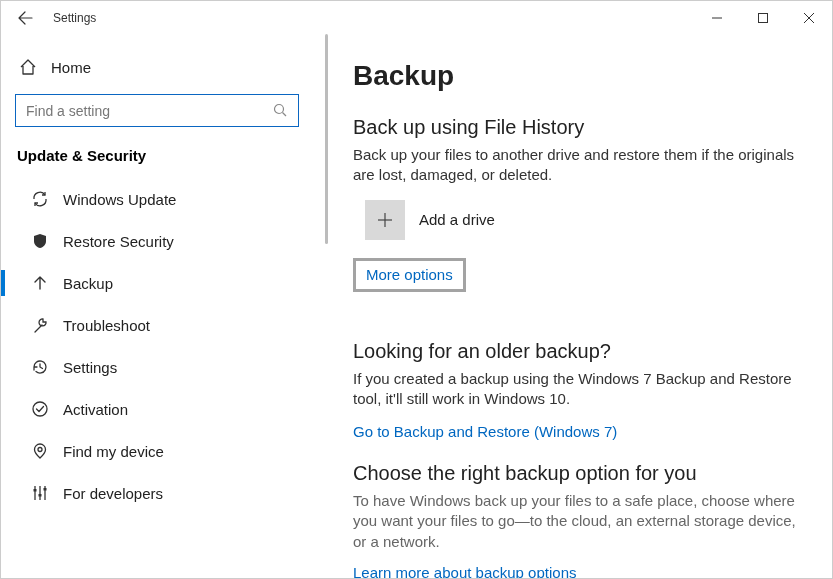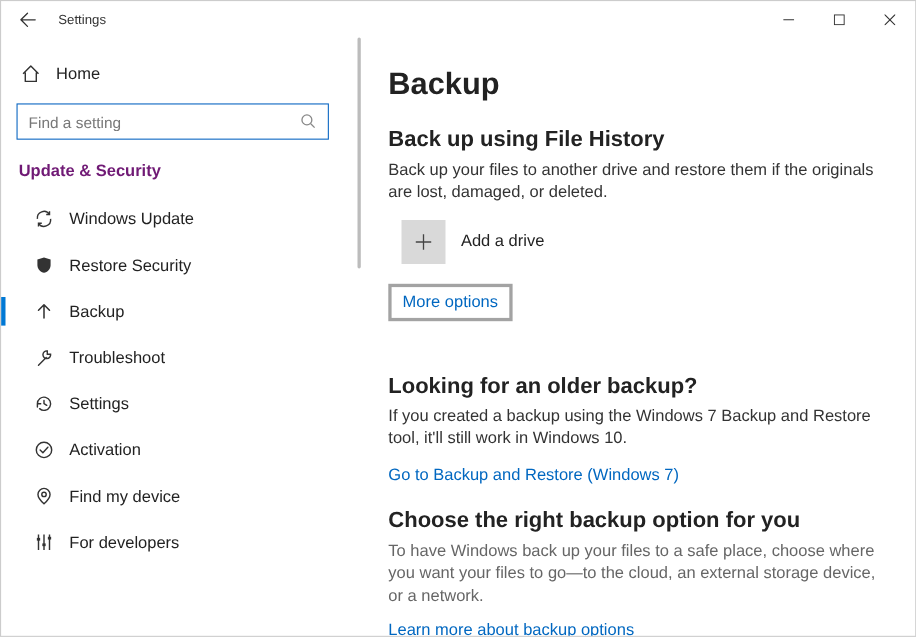--- a/index.html
+++ b/index.html
@@ -13,32 +13,32 @@
     
     .main { display: flex; height: calc(100% - 33px); justify-content: flex-end; }
     .sidebar { width: 328px; padding: 16px 10px 0 10px; position: relative; }
     .home-row { display: flex; align-items: center; gap: 14px; padding: 8px 8px; font-size: 15px; color: #222; }
     .home-row svg { flex-shrink: 0; }
     
     .search-box { margin: 10px 20px 20px 4px; height: 33px; border: 1px solid #0a66c2; background: #fff; display: flex; align-items: center; padding: 0 10px; }
     .search-box input { border: none; outline: none; flex: 1; font-size: 14px; color: #333; background: transparent; }
     .search-box input::placeholder { color: #777; }
     
-    .sb-heading { font-size: 15px; font-weight: 600; padding: 0 6px 14px 6px; color: #701a75; }
+    .sb-heading { font-size: 15px; font-weight: 600; padding: 0 6px 14px 6px; color: #000000; }
     
     .sb-item { display: flex; align-items: center; gap: 14px; padding: 12px 8px 12px 20px; font-size: 15px; color: #222; position: relative; }
     .sb-item.active::before { content: ""; position: absolute; left: -10px; top: 8px; bottom: 8px; width: 4px; background: #0078d4; }
     .sb-icon { width: 18px; height: 18px; display: flex; align-items: center; justify-content: center; flex-shrink: 0; }
     
     .scroll-track { position: absolute; right: 0; top: 0; bottom: 0; width: 12px; }
     .scroll-thumb { position: absolute; right: 1px; top: 0; width: 3px; height: 210px; background: #bcbcbc; border-radius: 2px; }
     
     .content { flex: 1; padding: 26px 24px 10px 24px; overflow: hidden; color: #222; }
     .content h1 { font-size: 28px; font-weight: 600; margin-bottom: 24px; }
-    .content h2 { font-size: 20px; font-weight: 700; margin-top: 6px; margin-bottom: 6px; }
+    .content h2 { font-size: 20px; font-weight: 400; margin-top: 6px; margin-bottom: 6px; }
     .content .desc { font-size: 15px; color: #333; line-height: 1.35; margin-bottom: 14px; }
     
     .add-drive { display: flex; align-items: center; gap: 14px; margin-bottom: 18px; padding-left: 12px; }
     .add-btn { width: 40px; height: 40px; background: #d9d9d9; display: flex; align-items: center; justify-content: center; }
     .add-label { font-size: 15px; }
     
     .link { color: #0067c0; font-size: 15px; cursor: pointer; }
     .boxed-link { display: inline-block; border: 3px solid #a3a3a3; padding: 5px 10px; margin-bottom: 26px; }
     
     .section { margin-bottom: 22px; }

